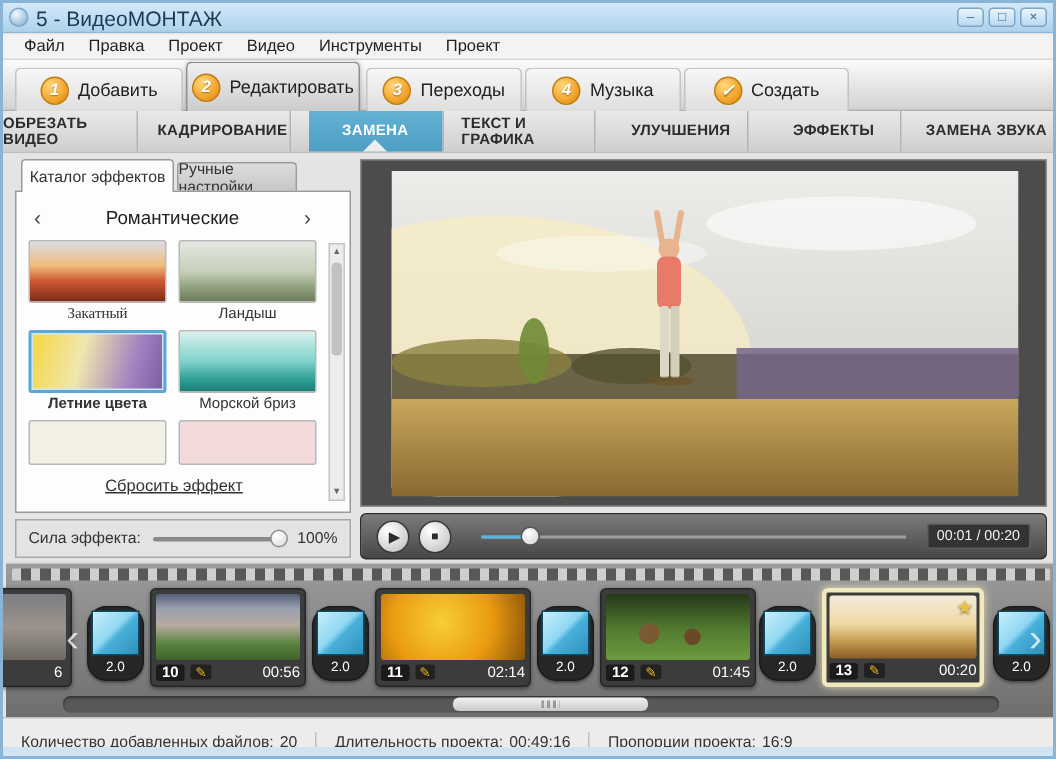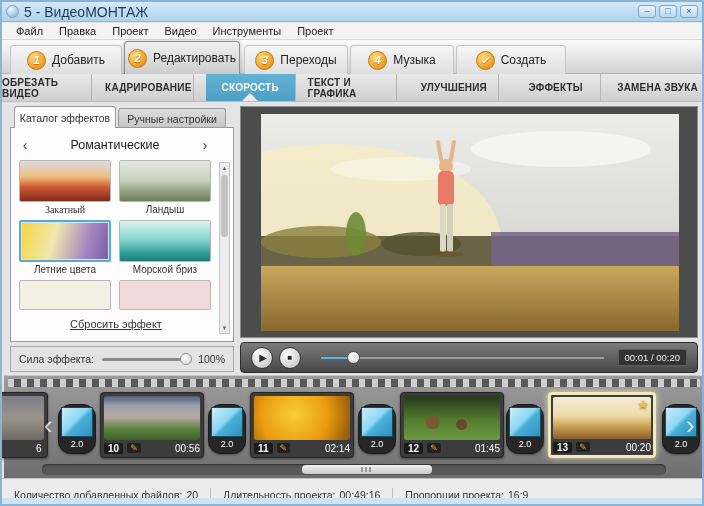--- a/index.html
+++ b/index.html
@@ -182,46 +182,46 @@
     </div>
     <div class="step-tab" style="left:454px;width:110px;">
       <span class="step-badge">✓</span>
       <span class="step-label">Создать</span>
     </div>
   </div>
 
   <div class="subtabs">
     <div class="subtab">ОБРЕЗАТЬ ВИДЕО</div>
     <div class="subtab">КАДРИРОВАНИЕ</div>
-    <div class="subtab active">СКОРОСТЬ</div>
+    <div class="subtab active">ЗАМЕНА</div>
     <div class="subtab">ТЕКСТ И ГРАФИКА</div>
     <div class="subtab">УЛУЧШЕНИЯ</div>
     <div class="subtab">ЭФФЕКТЫ</div>
     <div class="subtab">ЗАМЕНА ЗВУКА</div>
   </div>
 
   <div class="panel-tab active" style="left:12px;width:102px;">Каталог эффектов</div>
-  <div class="panel-tab inactive" style="left:116px;width:108px;">Ручные настройки</div>
+  <div class="panel-tab inactive" style="left:116px;width:80px;">Ручные настройки</div>
 
   <div class="catalog">
     <div class="cat-header">
       <div class="cat-arrow">‹</div>
       <div class="cat-title">Романтические</div>
       <div class="cat-arrow">›</div>
     </div>
 
     <div class="thumb" style="left:8px;top:32px;font-family:Liberation Serif, serif;">
       <div class="thumb-img fx-sunset"></div>
       <div class="thumb-label">Закатный</div>
     </div>
     <div class="thumb" style="left:108px;top:32px;">
       <div class="thumb-img fx-lily"></div>
       <div class="thumb-label">Ландыш</div>
     </div>
-    <div class="thumb selected" style="left:8px;top:92px;">
+    <div class="thumb selected" style="left:8px;top:92px;font-weight:bold;">
       <div class="thumb-img fx-summer"></div>
       <div class="thumb-label">Летние цвета</div>
     </div>
     <div class="thumb" style="left:108px;top:92px;">
       <div class="thumb-img fx-breeze"></div>
       <div class="thumb-label">Морской бриз</div>
     </div>
 
     <div class="thumb" style="left:8px;top:152px;">
       <div class="thumb-img fx-pale1" style="height:30px;"></div>

